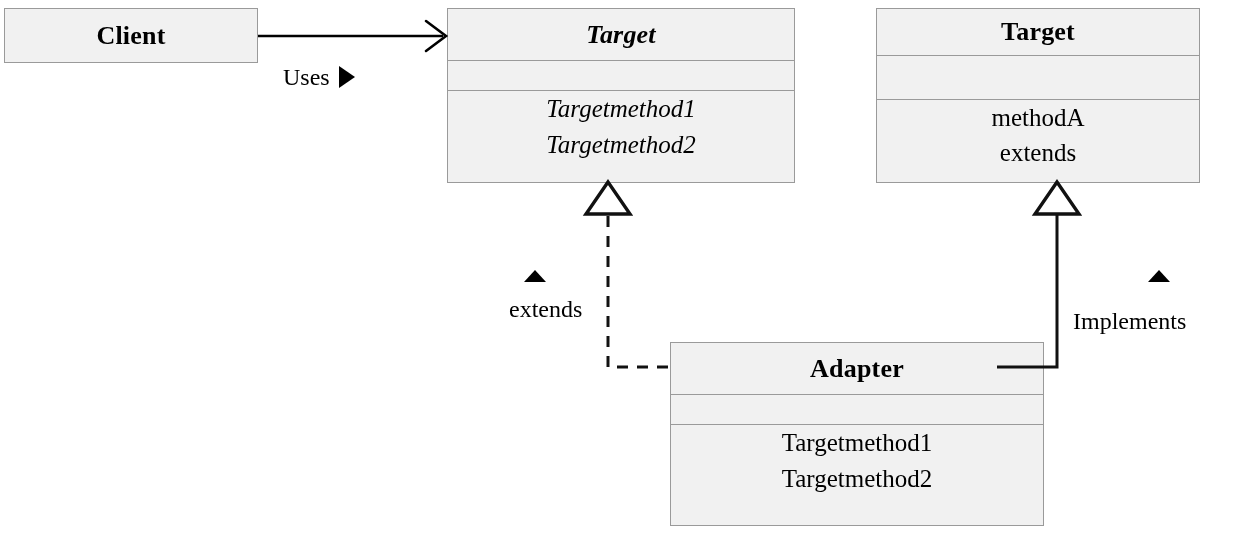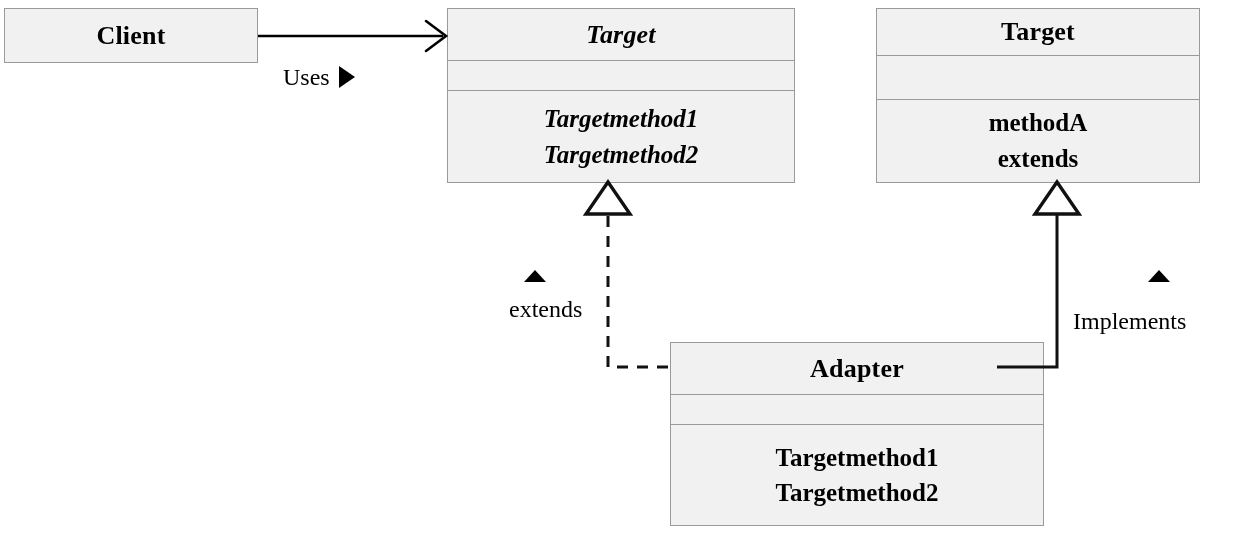--- a/index.html
+++ b/index.html
@@ -38,22 +38,21 @@
   .uml-attrs {
     box-sizing: border-box;
     border-top: 1.5px solid #9a9a9a;
   }
   .uml-ops {
     box-sizing: border-box;
     border-top: 1.5px solid #9a9a9a;
     display: flex;
     flex-direction: column;
     align-items: center;
-    justify-content: center;
-    font-weight: bold;
+    justify-content: flex-start;
   }
   .uml-op {
     font-size: 25px;
     color: #000;
     line-height: 1.42;
     white-space: nowrap;
   }
   .abstract .uml-name,
   .abstract .uml-op {
     font-style: italic;

